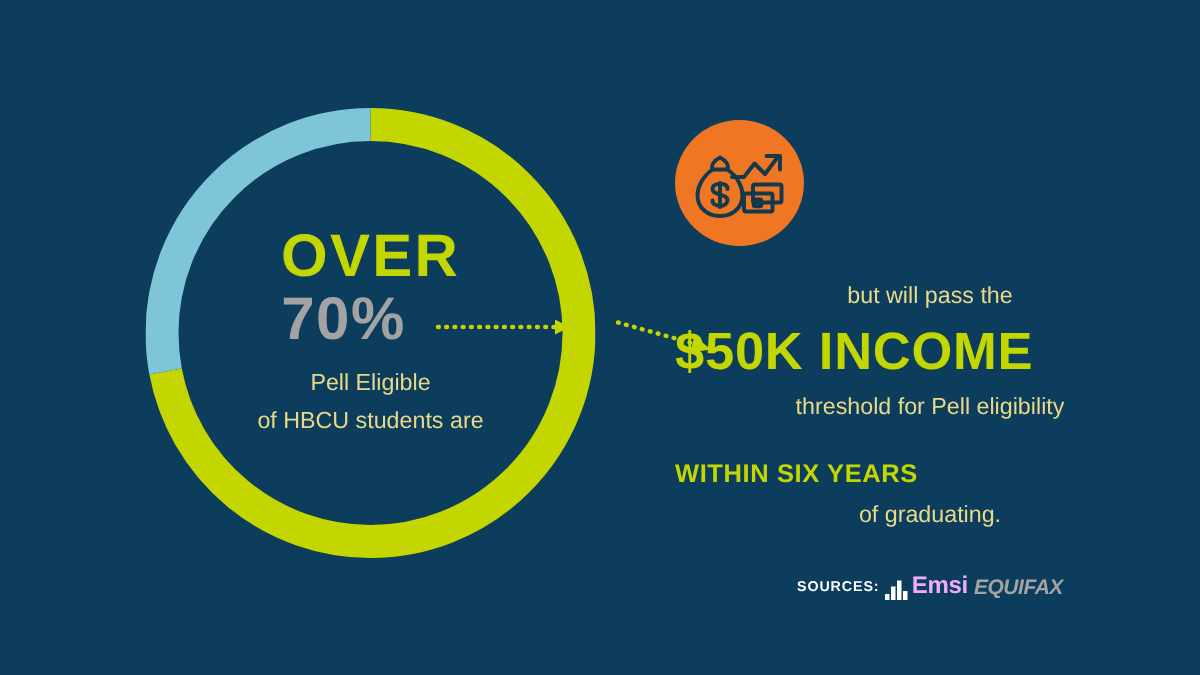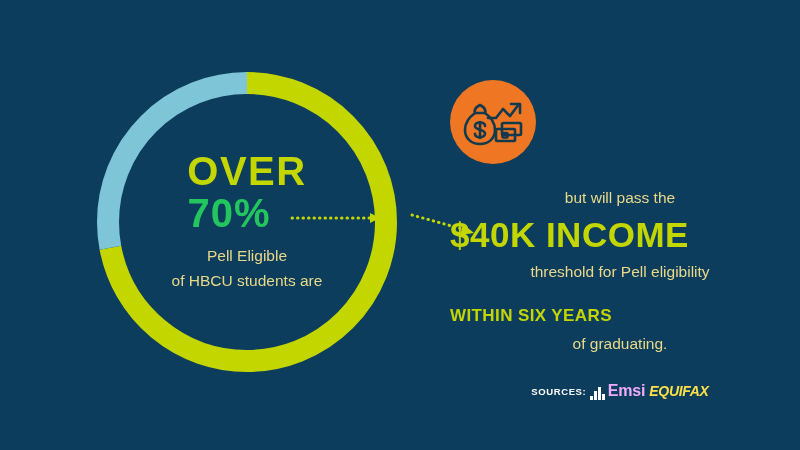--- a/index.html
+++ b/index.html
@@ -22,21 +22,21 @@
     display:flex;flex-direction:column;align-items:center;justify-content:center;
     text-align:center;
   }
   .stat-over{
     font-size:40px;font-weight:bold;letter-spacing:1.5px;
     color:#c4d600;line-height:1.0;
     margin-bottom:2px;
   }
   .stat-pct{
     font-size:40px;font-weight:bold;letter-spacing:1px;
-    color:#22c55e;line-height:1.0;
+    color:#a3a3a3;line-height:1.0;
     margin-bottom:10px;
     position:relative;left:-18px;
   }
   .stat-sub{
     font-size:15.5px;color:#e8d98a;line-height:1.62;
     font-weight:normal;
   }
 
   
   .connector{
@@ -79,21 +79,21 @@
     display:flex;align-items:flex-end;gap:3px;
     color:#f0abfc;font-size:16px;font-weight:bold;letter-spacing:-0.2px;
   }
   .emsi-bars{display:flex;align-items:flex-end;gap:1.5px;height:13px;}
   .emsi-bars i{display:block;width:2.5px;background:#ffffff;}
   .emsi-bars i:nth-child(1){height:4px;}
   .emsi-bars i:nth-child(2){height:9px;}
   .emsi-bars i:nth-child(3){height:13px;}
   .emsi-bars i:nth-child(4){height:6px;}
   .src-equifax{
-    color:#fde047;font-size:14px;font-weight:bold;font-style:italic;
+    color:#a3a3a3;font-size:14px;font-weight:bold;font-style:italic;
     letter-spacing:-0.3px;
   }
 </style>
 </head>
 <body>
 
 <div class="stage">
 
   <div class="donut-wrap">
     <svg class="donut-svg" viewBox="0 0 300 300">
@@ -142,21 +142,21 @@
 
           <rect x="40" y="27" width="19" height="12" rx="1.2"></rect>
 
           <rect x="34" y="33" width="19" height="12" rx="1.2"></rect>
           <rect x="40.5" y="37" width="5" height="4.5" rx="0.8"></rect>
         </g>
       </svg>
     </div>
 
     <div class="r-line r-lead">but will pass the</div>
-    <div class="r-big">$40K INCOME</div>
+    <div class="r-big">$50K INCOME</div>
     <div class="r-line r-thresh">threshold for Pell eligibility</div>
     <div class="r-within">WITHIN SIX YEARS</div>
     <div class="r-line r-grad">of graduating.</div>
 
     <div class="sources">
       <span class="src-label">SOURCES:</span>
 
       <span class="src-emsi">
         <span class="emsi-bars">
           <i></i>

